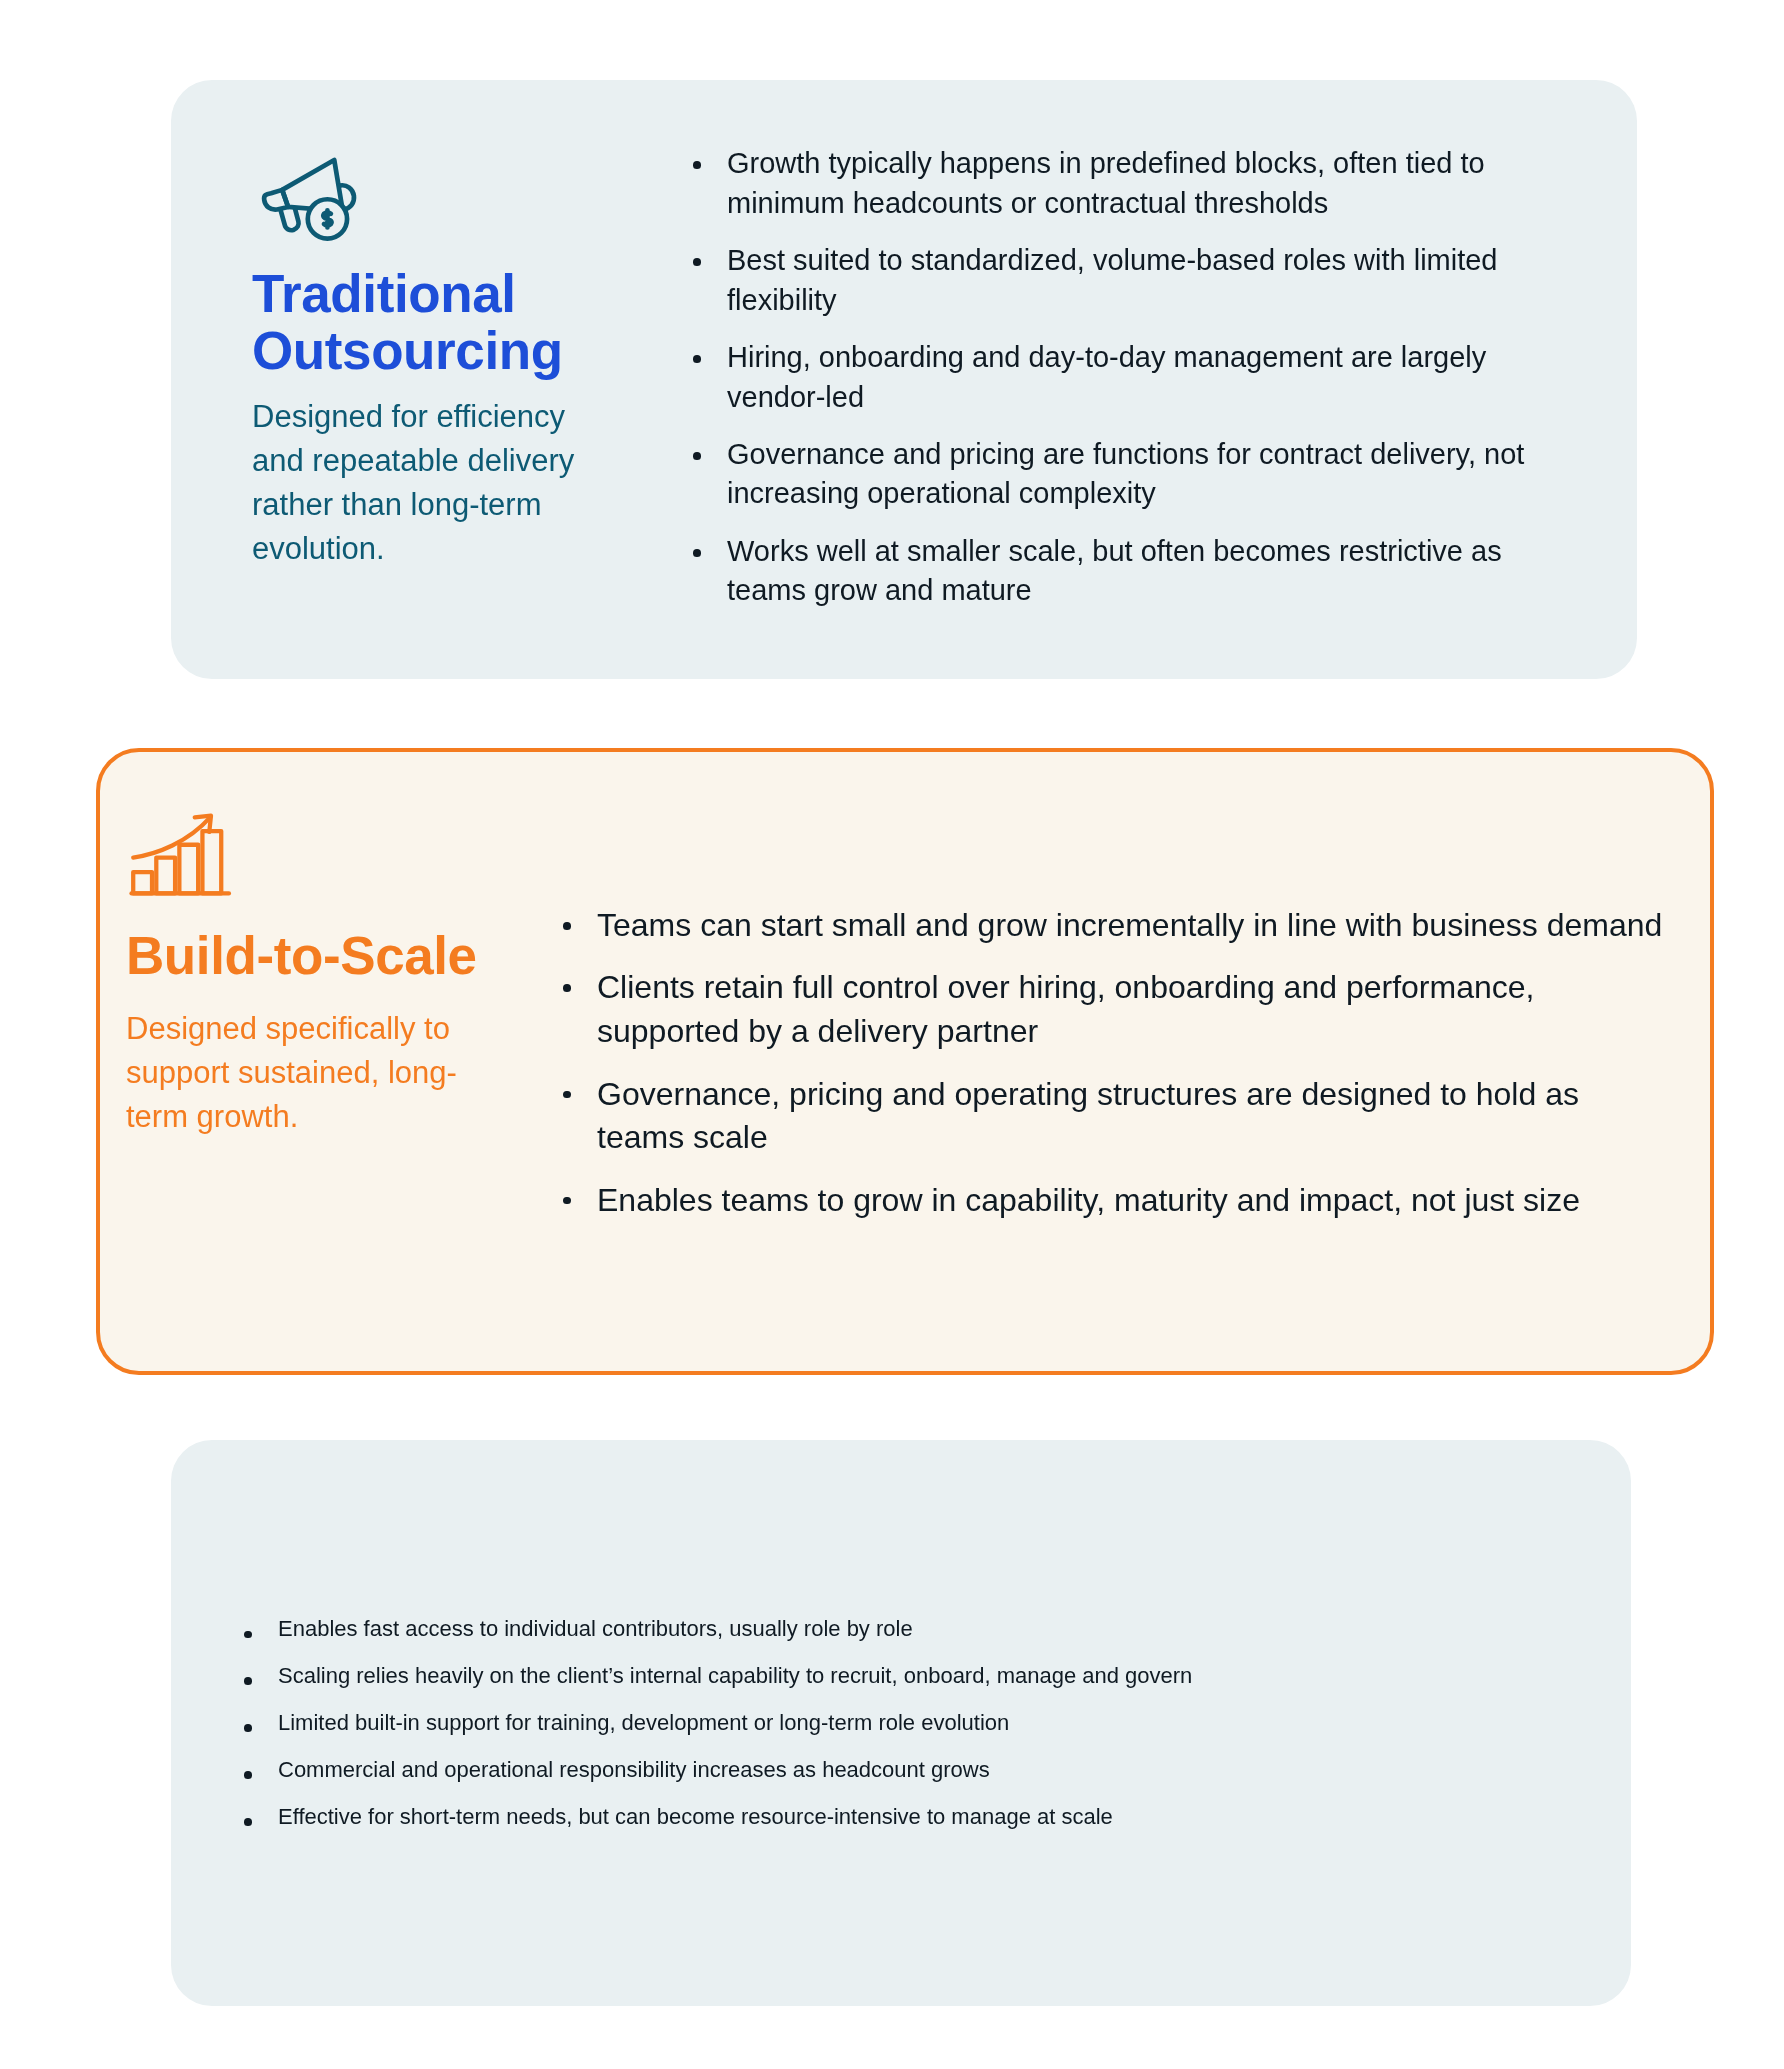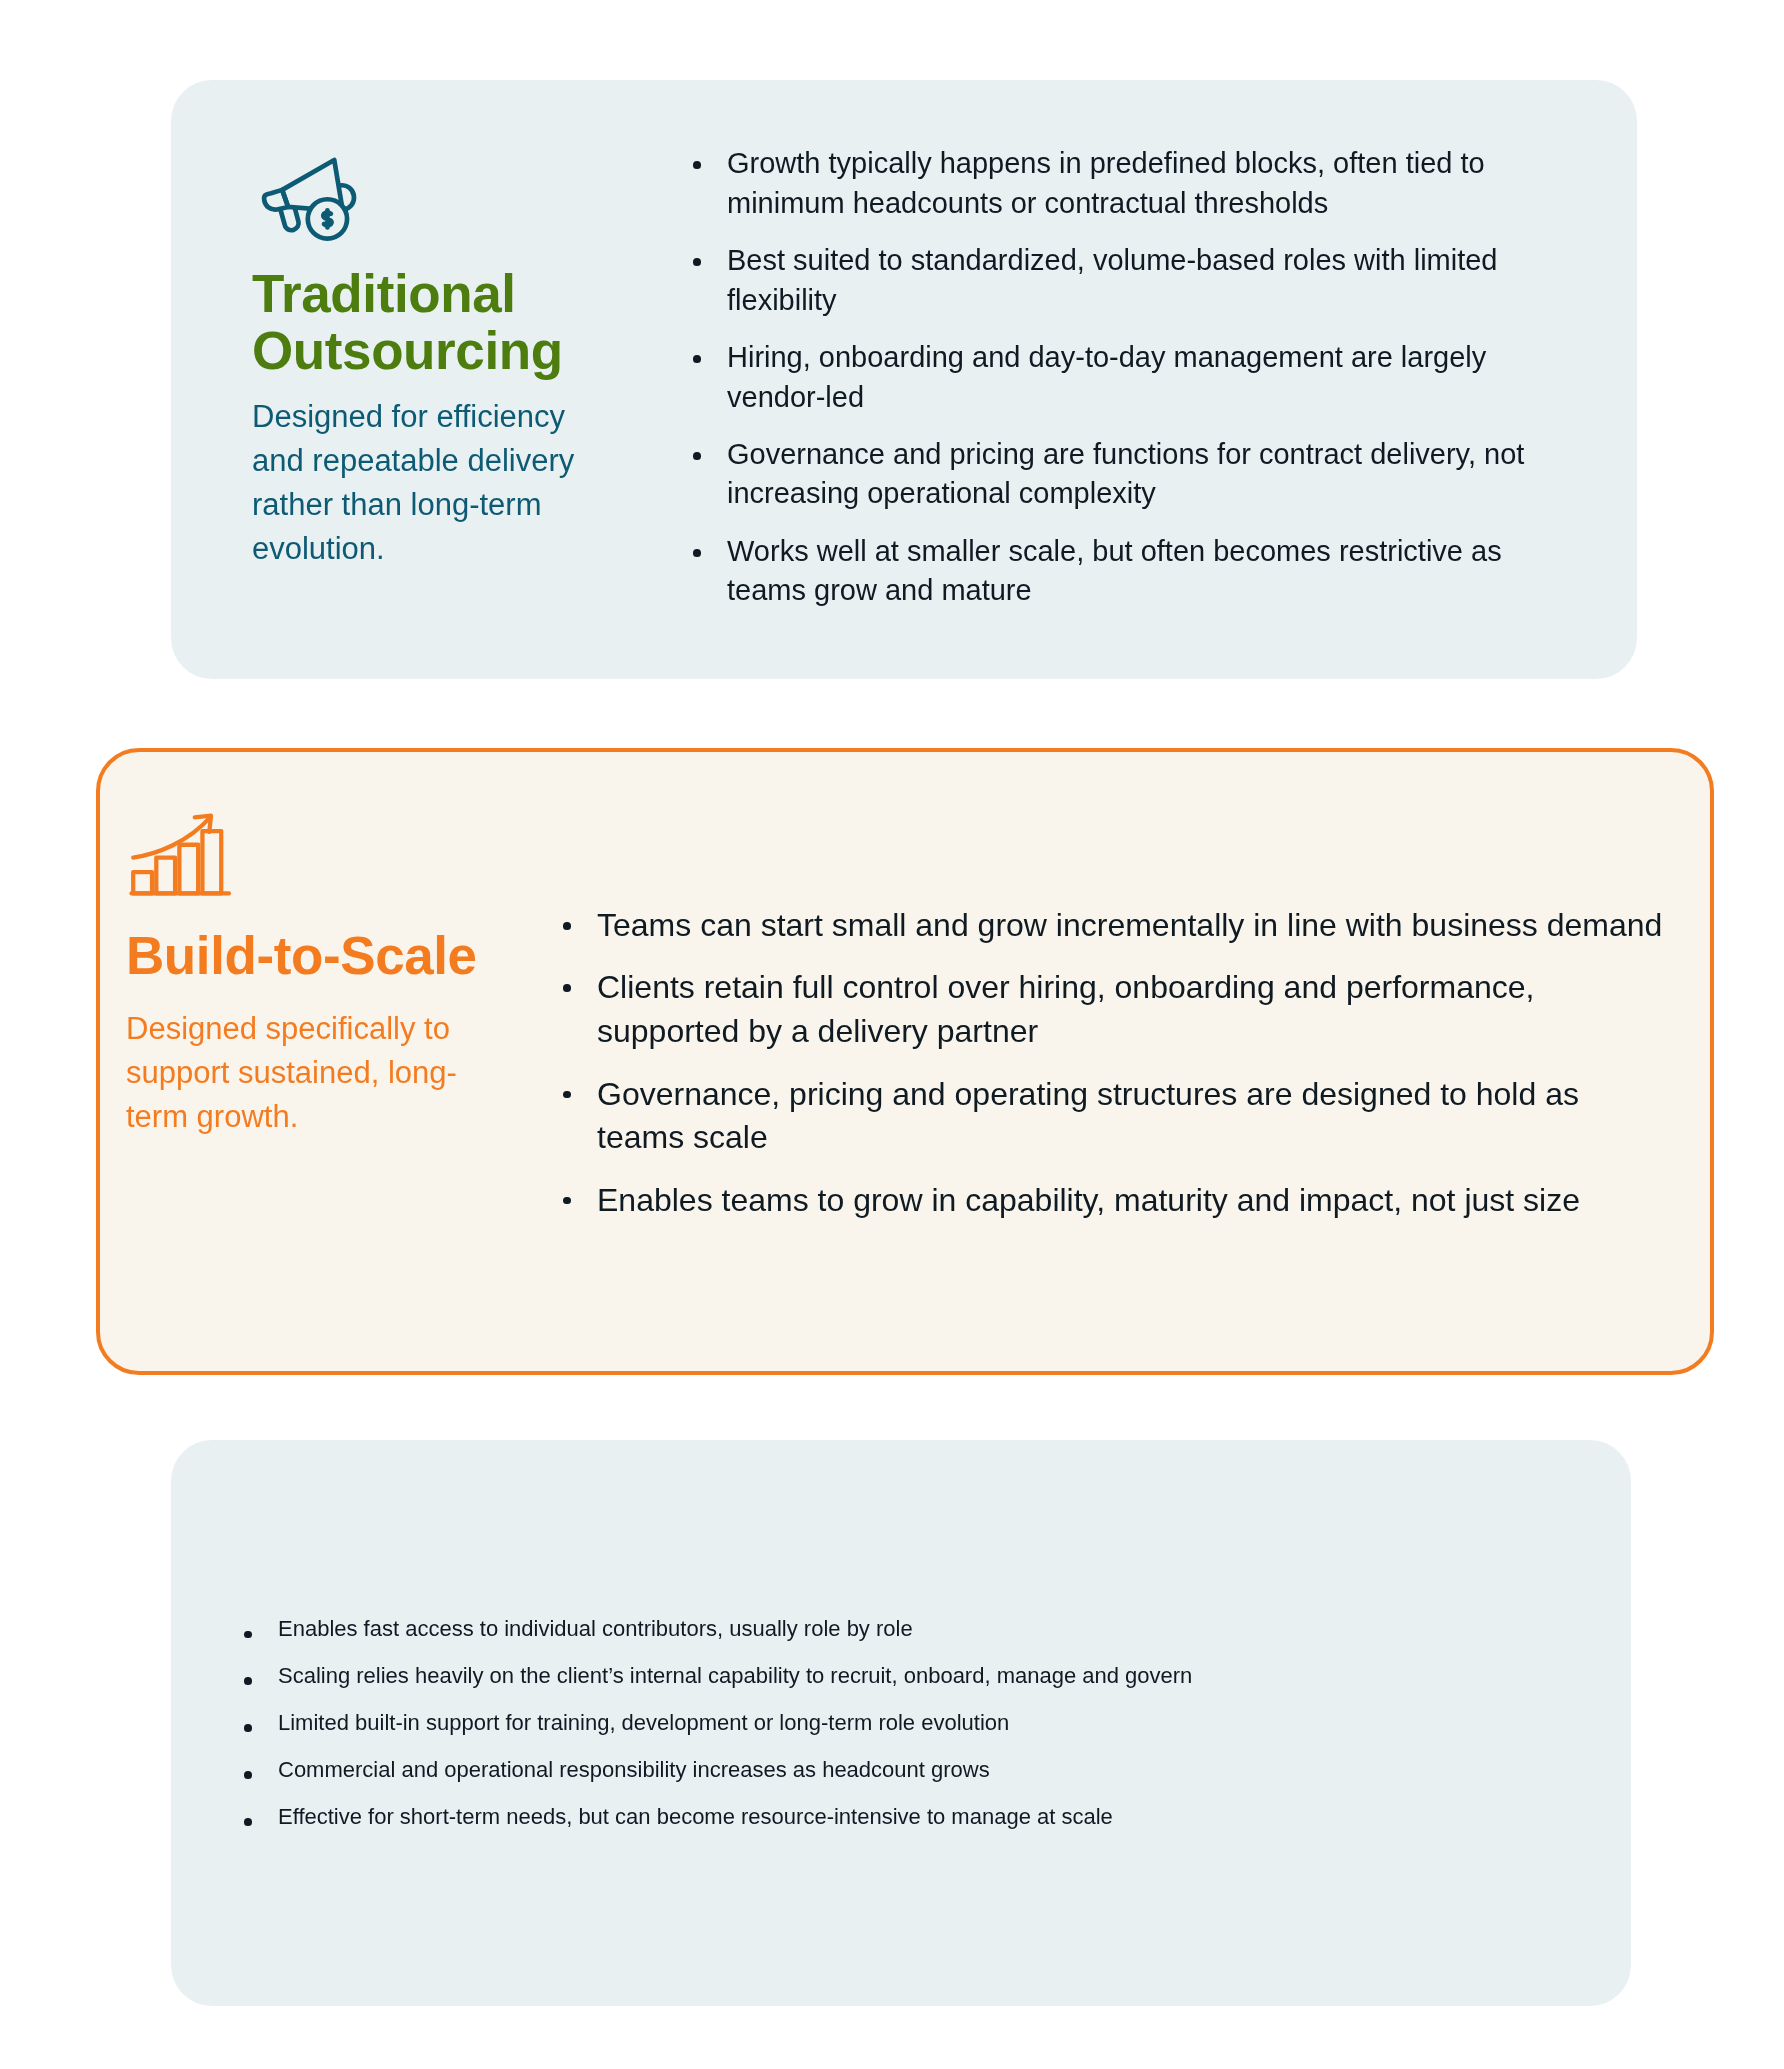--- a/index.html
+++ b/index.html
@@ -72,21 +72,21 @@
   #card-traditional .card-icon { width: 111px; height: 94px; margin-left: 1.7px;}
   #card-build      .card-icon { width: 107px; height: 94px; margin-left: 1.7px; margin-bottom: 26px;}
   #card-staff      .card-icon { width: 103px; height: 86px; margin-left: 1.7px; margin-bottom: 26px;}
 
   .card-title {
     margin: 0 0 15.4px 0;
     font-weight: bold;
     line-height: 1.07;
     letter-spacing: -0.4px;
   }
-  #card-traditional .card-title { font-size: 53px; color: #4d7c0f; }
+  #card-traditional .card-title { font-size: 53px; color: #1d4ed8; }
   #card-build      .card-title { font-size: 53px; color: #F47C20; margin-bottom: 22px;}
   #card-staff      .card-title { font-size: 53px; color: #0D5A74; }
 
   .card-subtitle {
     margin: 0;
     font-size: 31px;
     line-height: 1.42;
     font-weight: normal;
   }
   #card-traditional .card-subtitle { color: #0D5A74; }

